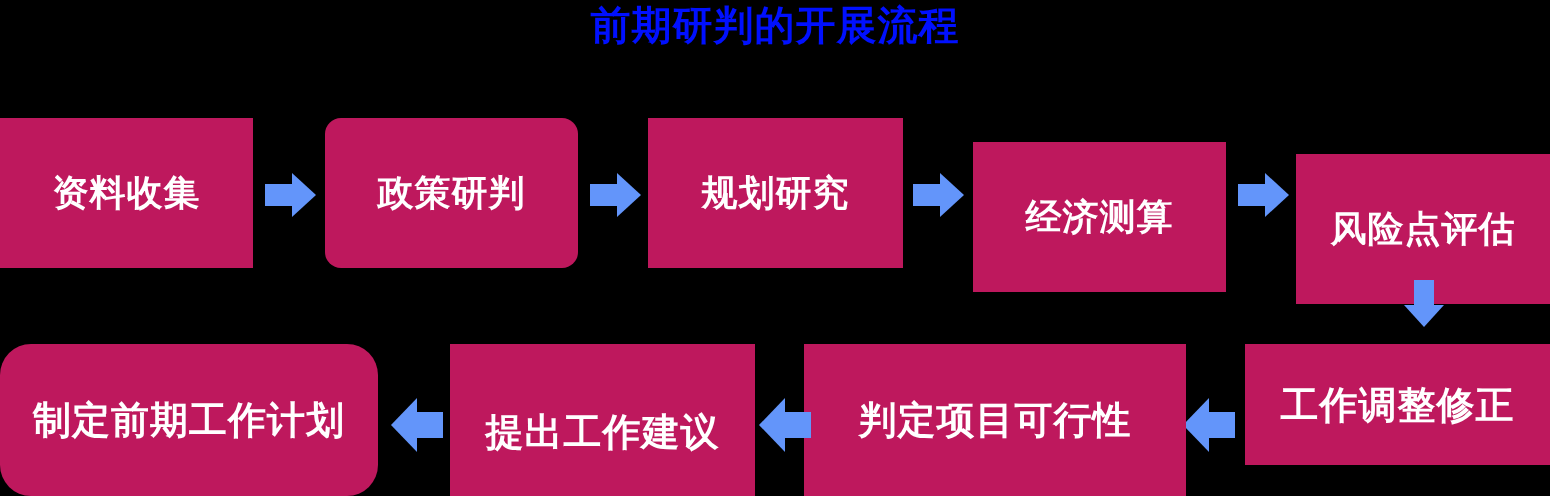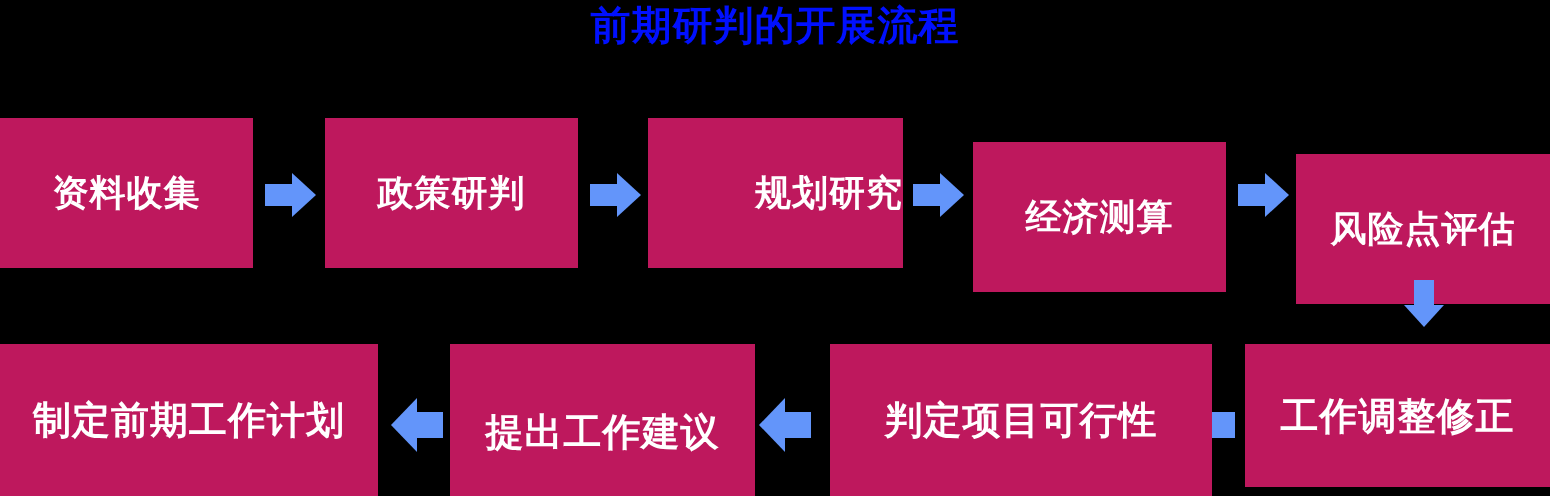--- a/index.html
+++ b/index.html
@@ -123,30 +123,30 @@
 
   <div class="node-box row-top" style="left:0px; top:118px; width:253px; height:150px;">
     <span class="node-label">资料收集</span>
   </div>
 
   <div class="arrow arrow-right" style="left:265px; top:173px; width:51px; height:44px;">
     <span class="shaft"></span>
     <span class="head"></span>
   </div>
 
-  <div class="node-box row-top" style="left:325px; top:118px; width:253px; height:150px;">
+  <div class="node-box row-top" style="left:325px; top:118px; width:253px; height:150px;border-radius:16px;">
     <span class="node-label">政策研判</span>
   </div>
 
   <div class="arrow arrow-right" style="left:590px; top:173px; width:51px; height:44px;">
     <span class="shaft"></span>
     <span class="head"></span>
   </div>
 
-  <div class="node-box row-top" style="left:648px; top:118px; width:255px; height:150px;justify-content:flex-end;">
+  <div class="node-box row-top" style="left:648px; top:118px; width:255px; height:150px;">
     <span class="node-label">规划研究</span>
   </div>
 
   <div class="arrow arrow-right" style="left:913px; top:173px; width:51px; height:44px;">
     <span class="shaft"></span>
     <span class="head"></span>
   </div>
 
   <div class="node-box row-top" style="left:973px; top:118px; width:253px; height:150px;margin-top:24px;">
     <span class="node-label">经济测算</span>
@@ -159,44 +159,44 @@
 
   <div class="node-box row-top" style="left:1296px; top:118px; width:254px; height:150px;margin-top:36px;">
     <span class="node-label">风险点评估</span>
   </div>
 
   <div class="arrow arrow-down" style="left:1404px; top:280px; width:40px; height:47px;">
     <span class="shaft"></span>
     <span class="head"></span>
   </div>
 
-  <div class="node-box row-bottom" style="left:1245px; top:344px; width:305px; height:143px;">
+  <div class="node-box row-bottom" style="left:1245px; top:344px; width:305px; height:121px;">
     <span class="node-label">工作调整修正</span>
   </div>
 
   <div class="arrow arrow-left" style="left:1183px; top:398px; width:52px; height:54px;">
     <span class="head"></span>
     <span class="shaft"></span>
   </div>
 
-  <div class="node-box row-bottom" style="left:830px; top:344px; width:382px; height:152px;">
+  <div class="node-box row-bottom" style="left:804px; top:344px; width:382px; height:152px;">
     <span class="node-label">判定项目可行性</span>
   </div>
 
   <div class="arrow arrow-left" style="left:759px; top:398px; width:52px; height:54px;">
     <span class="head"></span>
     <span class="shaft"></span>
   </div>
 
   <div class="node-box row-bottom" style="left:450px; top:344px; width:305px; height:176px;">
     <span class="node-label">提出工作建议</span>
   </div>
 
   <div class="arrow arrow-left" style="left:391px; top:398px; width:52px; height:54px;">
     <span class="head"></span>
     <span class="shaft"></span>
   </div>
 
-  <div class="node-box row-bottom" style="left:0px; top:344px; width:378px; height:152px;">
+  <div class="node-box row-bottom" style="left:0px; top:344px; width:378px; height:152px;border-radius:31px;">
     <span class="node-label">制定前期工作计划</span>
   </div>
 
 </div>
 
 </body></html>

